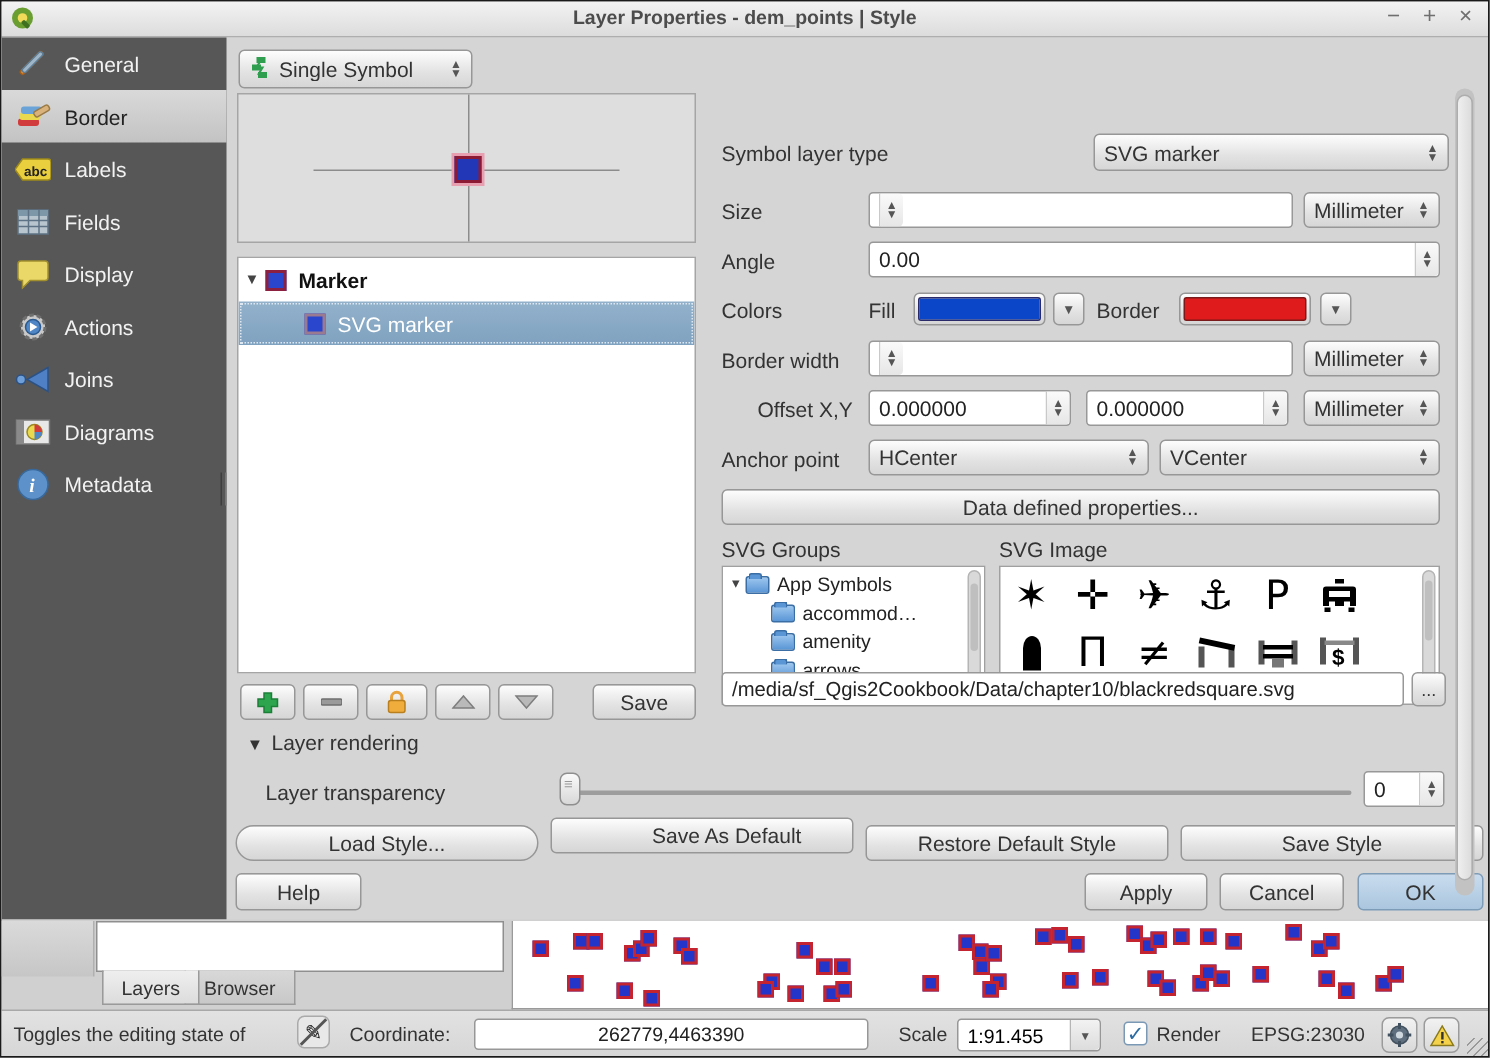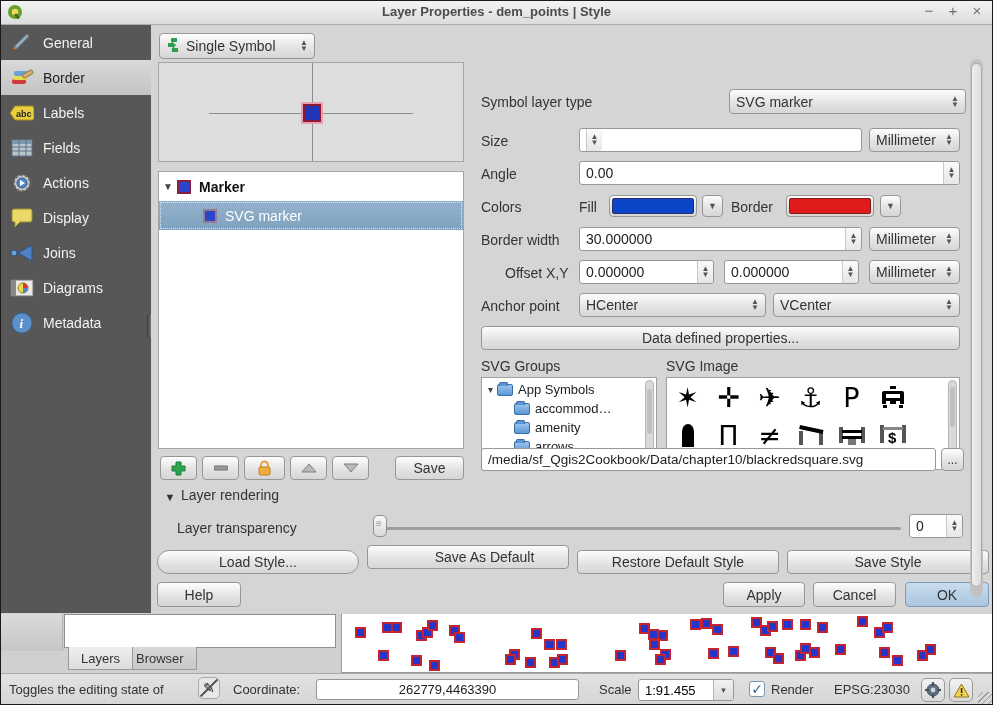--- a/index.html
+++ b/index.html
@@ -185,35 +185,35 @@
             <svg width="22" height="18" viewBox="0 0 22 18">
               <rect x="1" y="1" width="20" height="16" fill="#b8c4ce" stroke="#5d7385"></rect>
               <rect x="1" y="1" width="20" height="4" fill="#7d96a8"></rect>
               <path d="M1 8 h20 M1 12 h20 M8 1 v16 M15 1 v16" stroke="#5d7385" stroke-width="1"></path>
             </svg>
           </span>
           <span>Fields</span>
         </div>
         <div class="side-item">
           <span class="sicon">
+            <svg width="22" height="20" viewBox="0 0 22 20">
+              <path d="M3 1 h16 a2 2 0 0 1 2 2 v9 a2 2 0 0 1 -2 2 h-10 l-5 5 v-5 h-1 a2 2 0 0 1 -2 -2 v-9 a2 2 0 0 1 2 -2 z" fill="#ead868" stroke="#a2902e"></path>
+            </svg>
+          </span>
+          <span>Display</span>
+        </div>
+        <div class="side-item">
+          <span class="sicon">
             <svg width="22" height="22" viewBox="0 0 22 22">
               <circle cx="11" cy="11" r="8" fill="#c9c9c9" stroke="#6e6e6e" stroke-width="2" stroke-dasharray="3 2"></circle>
               <circle cx="11" cy="11" r="5" fill="#4f86c6" stroke="#2c5a8e"></circle>
               <path d="M9 8 l5 3 l-5 3 z" fill="#fff"></path>
             </svg>
           </span>
           <span>Actions</span>
-        </div>
-        <div class="side-item">
-          <span class="sicon">
-            <svg width="22" height="20" viewBox="0 0 22 20">
-              <path d="M3 1 h16 a2 2 0 0 1 2 2 v9 a2 2 0 0 1 -2 2 h-10 l-5 5 v-5 h-1 a2 2 0 0 1 -2 -2 v-9 a2 2 0 0 1 2 -2 z" fill="#ead868" stroke="#a2902e"></path>
-            </svg>
-          </span>
-          <span>Display</span>
         </div>
         <div class="side-item">
           <span class="sicon">
             <svg width="24" height="20" viewBox="0 0 24 20">
               <path d="M22 2 L8 10 L22 18 Z" fill="#4f7fc4" stroke="#2b5286"></path>
               <circle cx="4" cy="10" r="3" fill="#6f9fd8" stroke="#2b5286"></circle>
             </svg>
           </span>
           <span>Joins</span>
         </div>
@@ -348,21 +348,20 @@
     <span class="label" style="left:730px; top:174px;">Border</span>
     <div class="btn" style="left:785px; top:170px; width:88px; height:22px; padding:2px;">
       <div id="border-swatch" style="width: 100%; height: 100%; border: 1px solid rgb(122, 26, 26); border-radius: 2px; background: rgb(224, 27, 27);"></div>
     </div>
     <div class="btn" style="left:879px; top:170px; width:21px; height:22px;">
         <span style="font-size:9px; color:#555;">▼</span>
       </div>
 
     <span class="label" style="left:480px; top:207px;">Border width</span>
     <div class="spin-input" style="left:578px; top:202px; width:283px; height:24px;">
-      <span class="val">30.000000</span>
         <span class="spin">
           <i>▲</i>
           <i>▼</i>
         </span>
     </div>
     <div class="combo" style="left:868px; top:202px; width:91px; height:24px;">
       <span class="val">Millimeter</span>
         <span class="updown">
           <i>▲</i>
           <i>▼</i>

